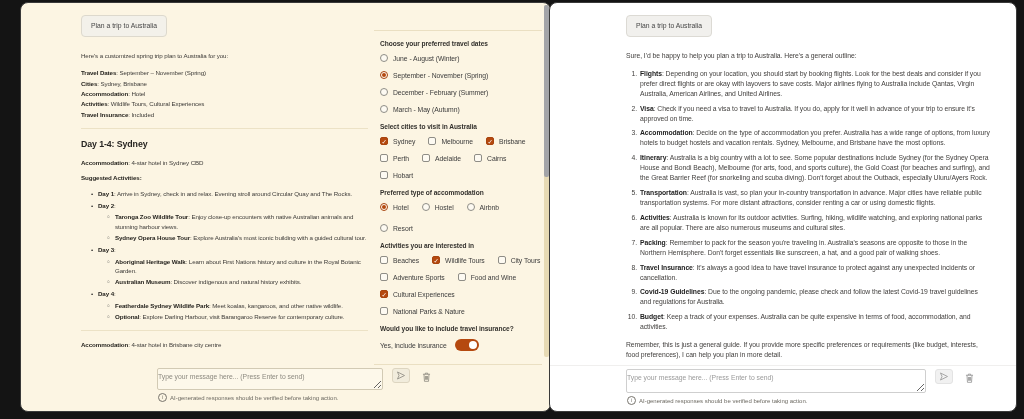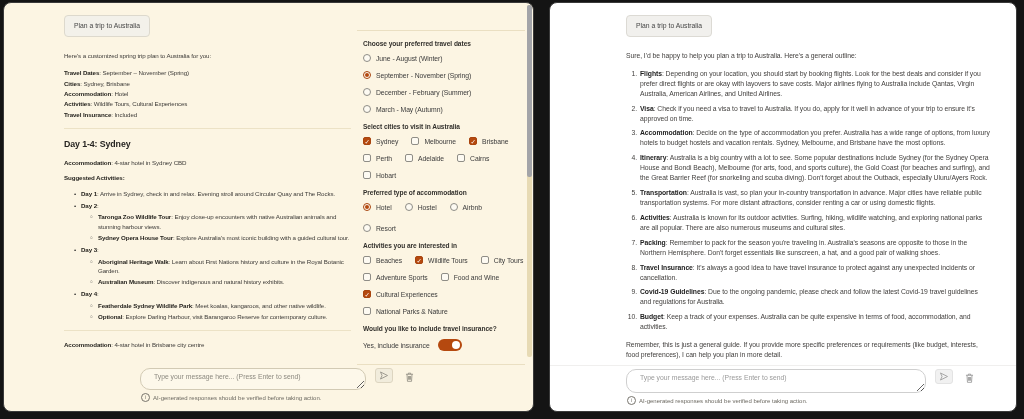--- a/index.html
+++ b/index.html
@@ -4,21 +4,21 @@
 <style>
   html,body{margin:0;padding:0;}
   body{
     width:1024px;height:419px;position:relative;overflow:hidden;
     background:#141414;
     font-family:"Liberation Sans", sans-serif;
     -webkit-font-smoothing:antialiased;
   }
   .window{position:absolute;top:2px;height:410px;border-radius:8px;overflow:hidden;
     border:1px solid #3a3a3a;box-sizing:border-box;display:flex;flex-direction:column;}
-  .win-left{left:3px;width:531px;background:#fcf5e3;}
+  .win-left{left:20px;width:531px;background:#fcf5e3;}
   .win-right{left:549px;width:468px;background:#ffffff;}
 
   .main{flex:1;display:flex;overflow:hidden;position:relative;}
   .chat-col{flex:1;padding:6px 6px 0 60px;overflow:hidden;font-size:6.2px;line-height:1.5;
     letter-spacing:-0.1px;color:#3d3b38;}
   .win-right .chat-col{padding:6px 26px 0 76px;font-size:6.8px;line-height:1.46;
     letter-spacing:-0.05px;color:#413f3d;}
 
   .chip{display:inline-block;margin:6px 0 14px;padding:5px 9px;font-size:6.8px;color:#464646;
     background:#f1f0ed;border:1px solid #dcdad4;border-radius:4px;letter-spacing:0;}
@@ -68,22 +68,22 @@
   
   .scrollbar{position:absolute;top:2px;right:1px;bottom:8px;width:5px;background:#e7dab4;border-radius:2px;}
   .scrollbar .thumb{position:absolute;top:0;left:0;right:0;height:49%;background:#a3a4a8;border-radius:2px;}
 
   
   .footer{height:46px;flex:none;padding-top:3px;box-sizing:border-box;}
   .win-right .footer{border-top:1px solid #f0efee;}
   .input-row{display:flex;align-items:flex-start;gap:9px;}
   .win-left .input-row{margin-left:136px;}
   .win-right .input-row{margin-left:76px;}
-  textarea.msg{width:226px;height:22px;resize:both;box-sizing:border-box;border:1px solid #d2cab4;border-radius:10px;
-    background:#fdf8ea;font-family:"Liberation Sans",sans-serif;font-size:6.8px;color:#444;padding:4px 13px;outline:none;}
+  textarea.msg{width:226px;height:22px;resize:both;box-sizing:border-box;border:1px solid #d2cab4;border-radius:2px;
+    background:#fdf8ea;font-family:"Liberation Sans",sans-serif;font-size:6.8px;color:#444;padding:4px 0;outline:none;}
   textarea.msg::placeholder{color:#8d8a80;}
   .win-right textarea.msg{width:300px;height:24px;background:#fff;border-color:#cfcfcf;}
   .win-right textarea.msg::placeholder{color:#9a9a9a;}
   .iconbtn{border:none;background:transparent;padding:0;margin:0;cursor:pointer;display:flex;align-items:center;justify-content:center;}
   .sendbtn{width:18px;height:15px;border-radius:3px;}
   .win-left .sendbtn{background:#f1ecdc;border:1px solid #ddd5c0;}
   .win-right .sendbtn{background:#f1f1f1;border:1px solid #e3e3e3;}
   .trashbtn{width:14px;height:15px;margin-top:1px;}
   .disclaimer{display:flex;align-items:center;gap:3px;font-size:6px;color:#6d6a62;margin-top:3px;}
   .win-left .disclaimer{margin-left:137px;}

